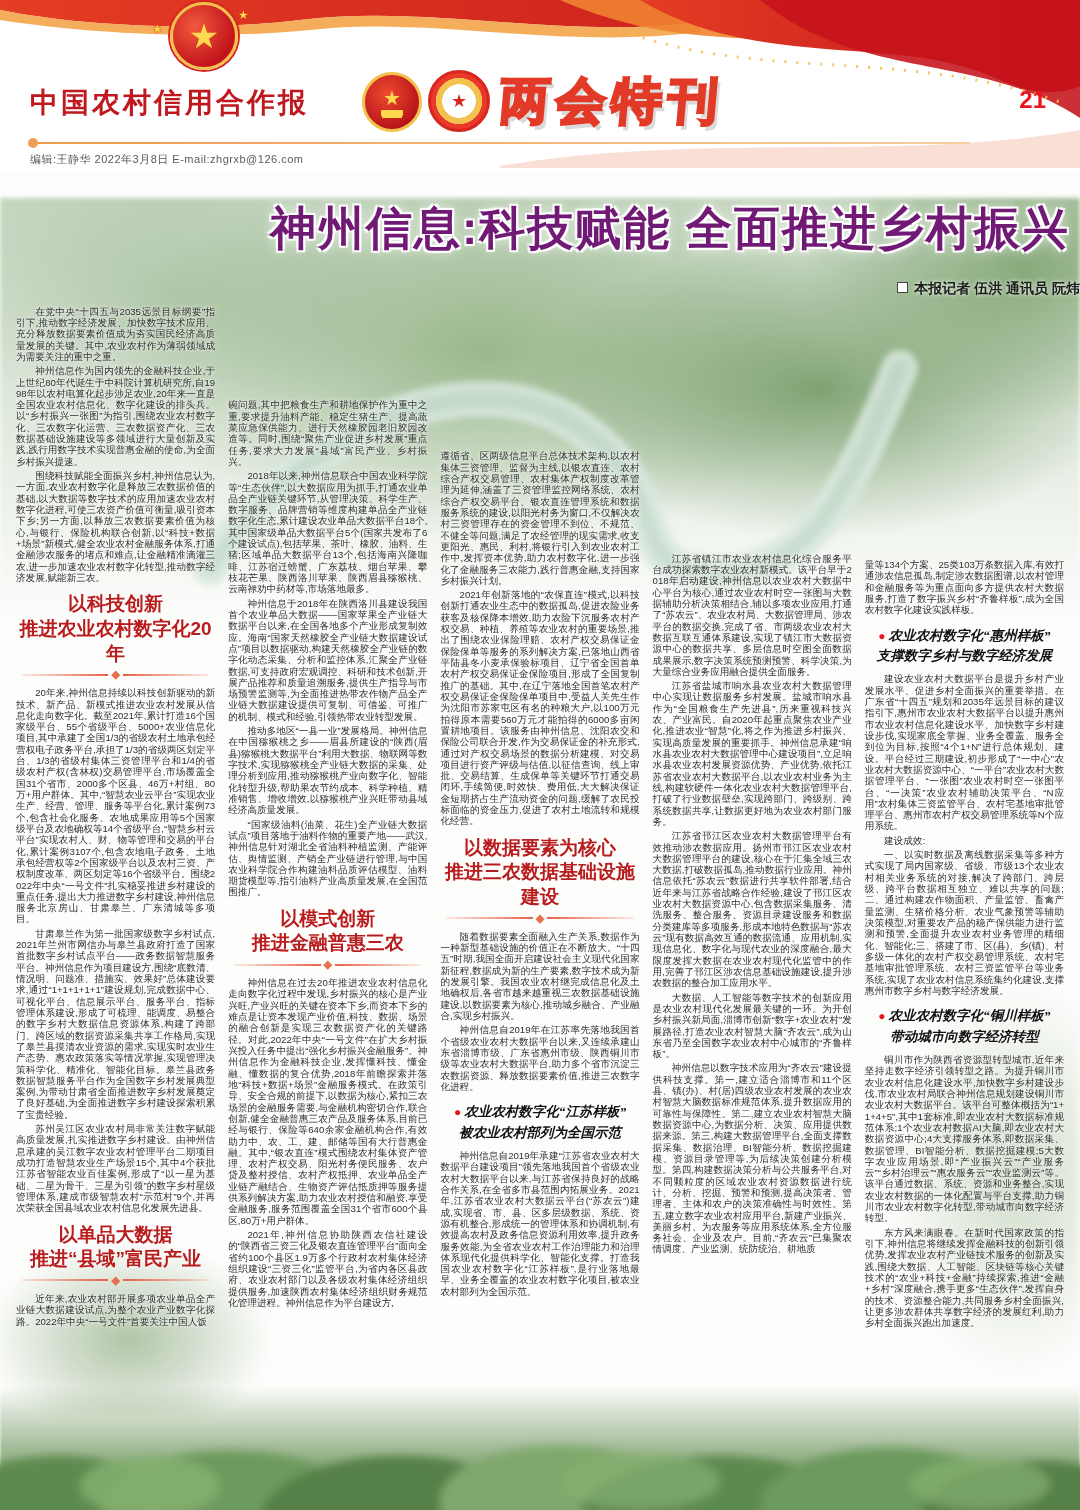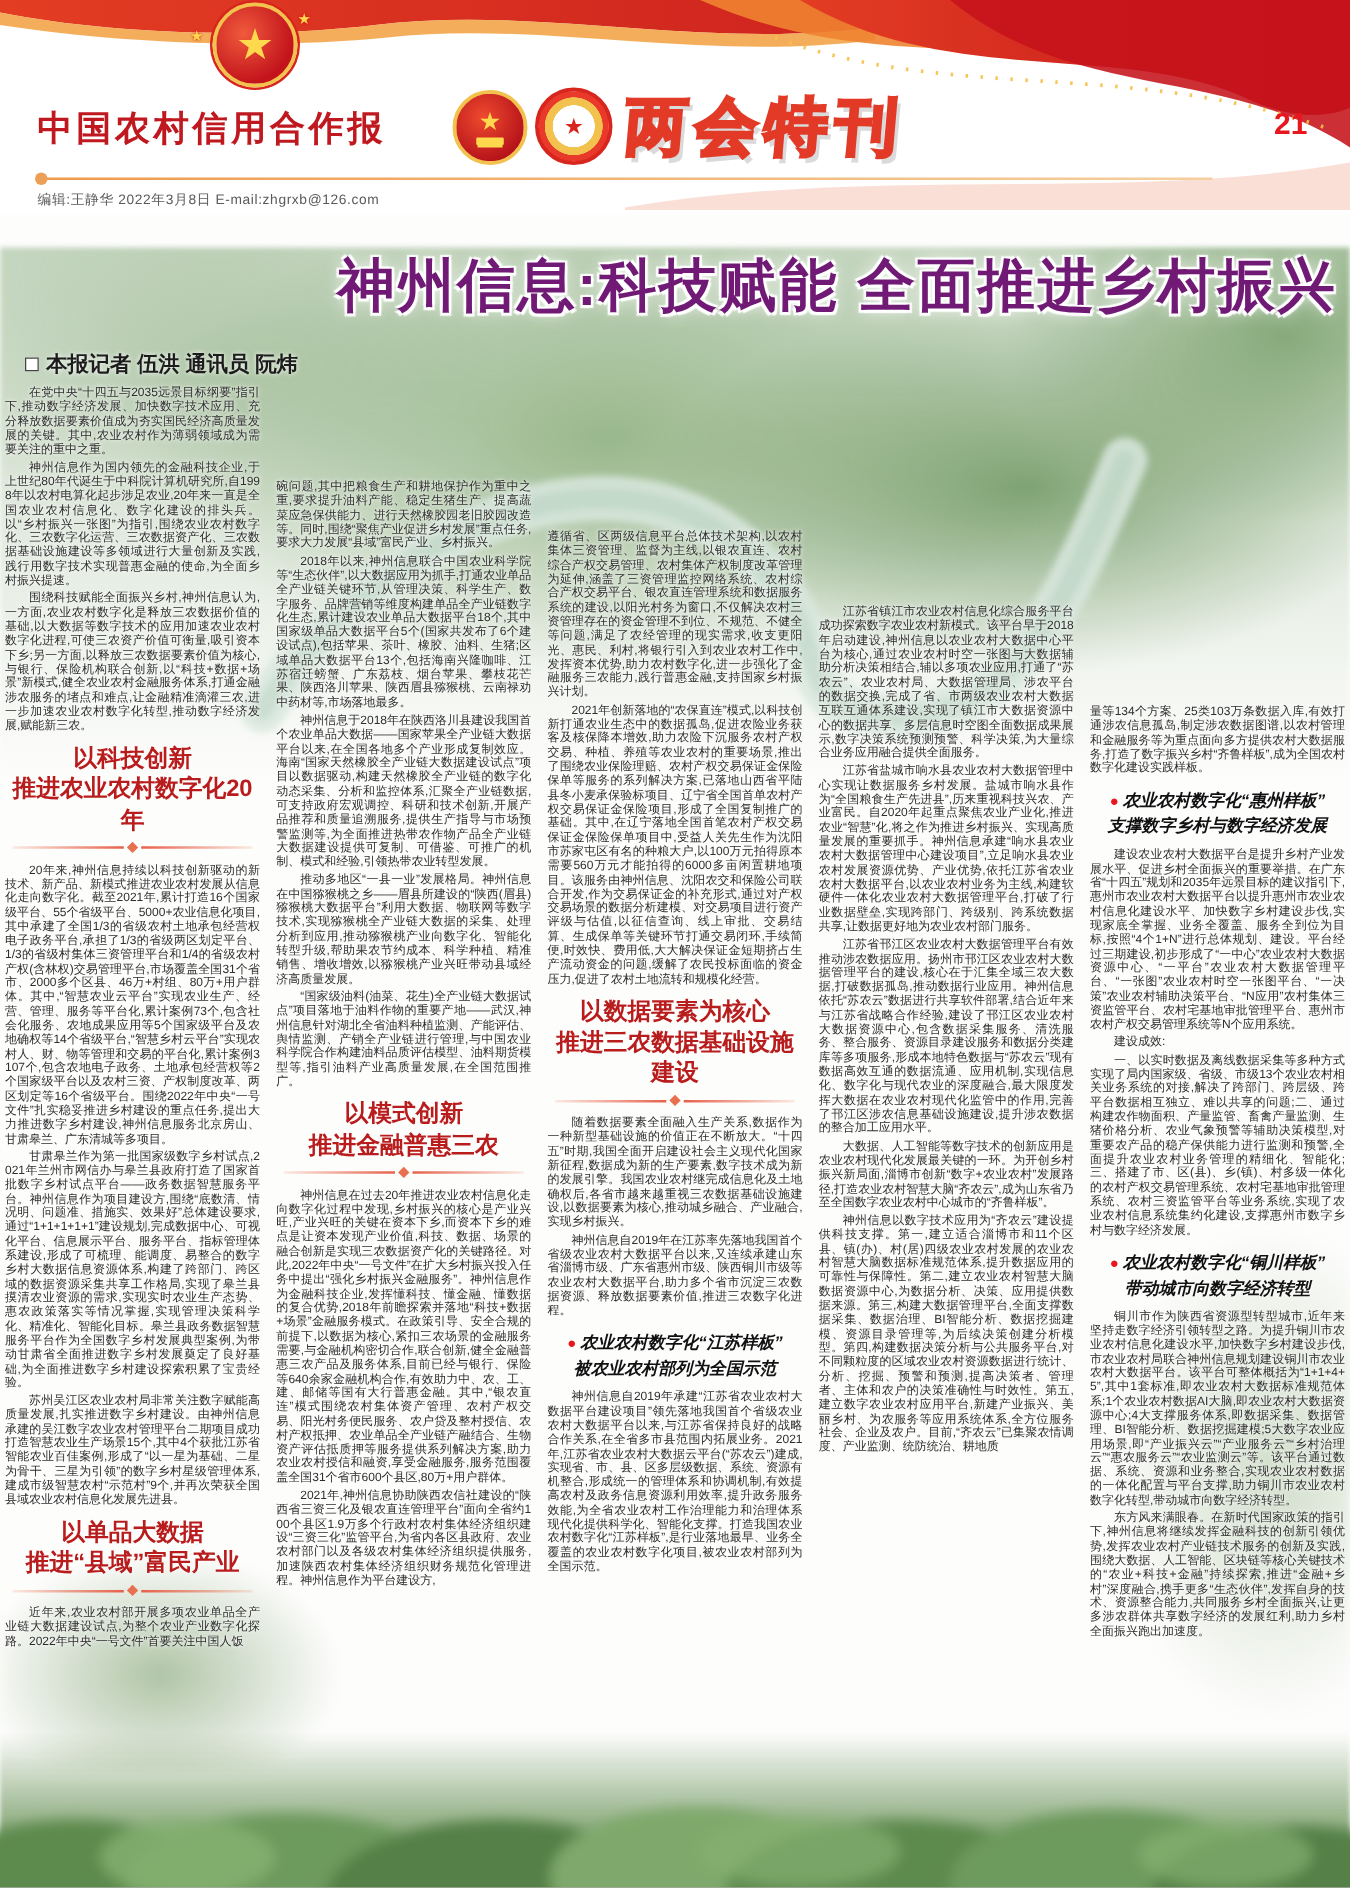--- a/index.html
+++ b/index.html
@@ -47,35 +47,35 @@
     radial-gradient(70% 60% at 75% 50%,rgba(138,172,122,.38),transparent 75%);}
   .photo-bottom-left{left:0;bottom:120px;width:320px;height:190px;filter:blur(4px);background:
     radial-gradient(60% 70% at 40% 60%,rgba(112,150,96,.55),transparent 75%);}
   .photo-bottom{left:0;right:0;bottom:0;height:150px;filter:blur(1.5px);background:
     linear-gradient(0deg,rgba(84,122,72,.95),rgba(116,154,100,.8) 50%,rgba(160,190,150,0));}
   .river-svg{position:absolute;left:150px;top:40px;z-index:0;pointer-events:none;filter:blur(3px);opacity:.9;}
   .trees-svg{position:absolute;left:0;bottom:0;z-index:0;pointer-events:none;}
   .headline{position:relative;z-index:2;margin:26px 10px 0;text-align:right;font-size:46px;font-weight:900;
     letter-spacing:2px;color:#701a75;
     text-shadow:-2px -2px 1px #fff,2px -2px 1px #fff,-2px 2px 1px #fff,2px 2px 1px #fff,0 0 14px #fff;}
-  .byline{position:relative;z-index:2;margin:20px 0 4px 20px;font-size:17px;font-weight:700;color:#1c1c1c;
-    text-shadow:0 0 4px #fff;}
+  .byline{position:relative;z-index:2;margin:20px 0 4px 20px;font-size:14px;font-weight:700;color:#1c1c1c;
+    text-shadow:0 0 4px #fff;text-align:right;}
   .byline .sq{display:inline-block;width:9px;height:9px;border:1.5px solid #444;background:#fff;margin-right:6px;}
-  .columns{position:relative;z-index:2;display:flex;gap:13px;margin:6px 4px 0;}
+  .columns{position:relative;z-index:2;display:flex;gap:13px;margin:6px 16px 0;align-items:center;}
   .col{flex:1;min-width:0;}
   .para{margin:0 0 3px;font-size:9.6px;line-height:1.18;text-align:justify;text-indent:2em;color:#2d2d2d;
     text-shadow:0 0 3px rgba(255,255,255,.9),0 0 6px rgba(255,255,255,.7);word-break:break-all;}
   .para.cont{text-indent:0;}
   .sec-head{margin:9px 0 3px;text-align:center;font-size:19px;line-height:1.3;font-weight:900;color:#b91c1c;
     text-shadow:0 0 4px #fff;}
   .sec-divider{display:flex;align-items:center;margin:2px 6px 7px;}
   .sec-divider i{flex:1;height:2px;background:linear-gradient(90deg,rgba(238,128,84,.15),#e7614a);}
   .sec-divider i:last-child{background:linear-gradient(90deg,#e7614a,rgba(238,128,84,.15));}
   .sec-divider b{color:#e7714e;font-size:11px;margin:0 3px;line-height:1;}
-  .sub-head{margin:10px 0 6px;text-align:center;font-family:Liberation Sans, sans-serif;font-style:italic;
+  .sub-head{margin:10px 0 6px;text-align:center;font-family:Liberation Serif, serif;font-style:italic;
     font-weight:700;font-size:13.5px;line-height:1.55;color:#111;text-shadow:0 0 4px #fff;}
   .sub-head .dot{color:#e8161e;font-style:normal;margin-right:3px;font-size:12px;}
 </style>
 </head>
 <body>
 
 <div class="page">
 
   <div class="header">
     <svg class="waves" width="1080" height="168" viewBox="0 0 1080 168">

